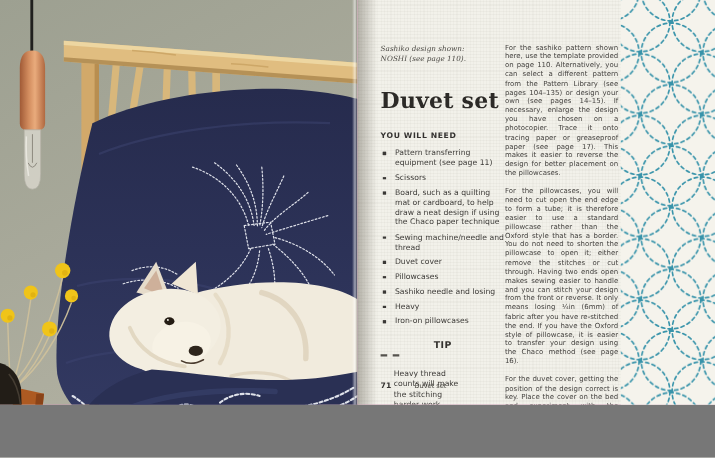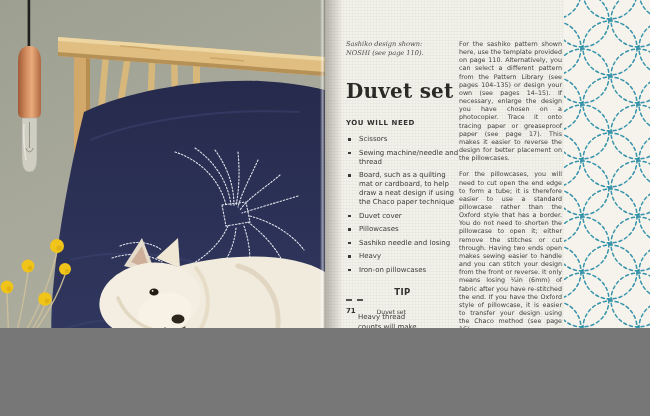--- a/index.html
+++ b/index.html
@@ -1,16 +1,16 @@
 <!DOCTYPE html>
 <html><head>
 <meta charset="utf-8">
 <style>
   html,body{margin:0;padding:0;background:#777;}
-  .spread{position:relative;width:650px;height:328px;overflow:hidden;background:#f9a8d4;font-family:"DejaVu Sans",sans-serif;text-decoration:underline;}
+  .spread{position:relative;width:650px;height:368px;overflow:hidden;background:#f9a8d4;font-family:"DejaVu Sans",sans-serif;text-decoration:underline;}
 
   
   .photo-page{position:absolute;left:0;top:0;width:325px;height:416px;overflow:hidden;}
   .photo-page::after{content:"";position:absolute;top:0;right:0;width:5px;height:100%;
     background:linear-gradient(90deg,rgba(0,0,0,0) 0,rgba(255,255,255,.55) 55%,rgba(60,55,45,.35) 100%);}
 
   
   .page-right{position:absolute;left:325px;top:0;width:325px;height:416px;background:#f2f1ea;
     background-image:repeating-linear-gradient(0deg,rgba(120,115,100,.05) 0 1px,transparent 1px 3px),
                      repeating-linear-gradient(90deg,rgba(120,115,100,.04) 0 1px,transparent 1px 3px);}
@@ -186,34 +186,38 @@
         <span>NOSHI (see page 110).</span>
       </p>
       <h1 class="title">Duvet set</h1>
       <h2 class="mats-heading">YOU WILL NEED</h2>
       <ul class="mats">
 
           <li>
             <span class="bullet"></span>
           </li>
 
+          <li>
+            <span class="bullet"></span>
+            <span>Pattern transferring equipment (see page 11)</span>
+          </li>
 
           <li>
             <span class="bullet"></span>
             <span>Scissors</span>
           </li>
 
           <li>
             <span class="bullet"></span>
+            <span>Board, such as a quilting mat or cardboard, to help draw a neat design if using the Chaco paper technique</span>
+          </li>
+
+          <li>
+            <span class="bullet"></span>
             <span>Sewing machine/needle and thread</span>
-          </li>
-
-          <li>
-            <span class="bullet"></span>
-            <span>Board, such as a quilting mat or cardboard, to help draw a neat design if using the Chaco paper technique</span>
           </li>
 
           <li>
             <span class="bullet"></span>
             <span>Duvet cover</span>
           </li>
 
           <li>
             <span class="bullet"></span>
             <span>Pillowcases</span>

